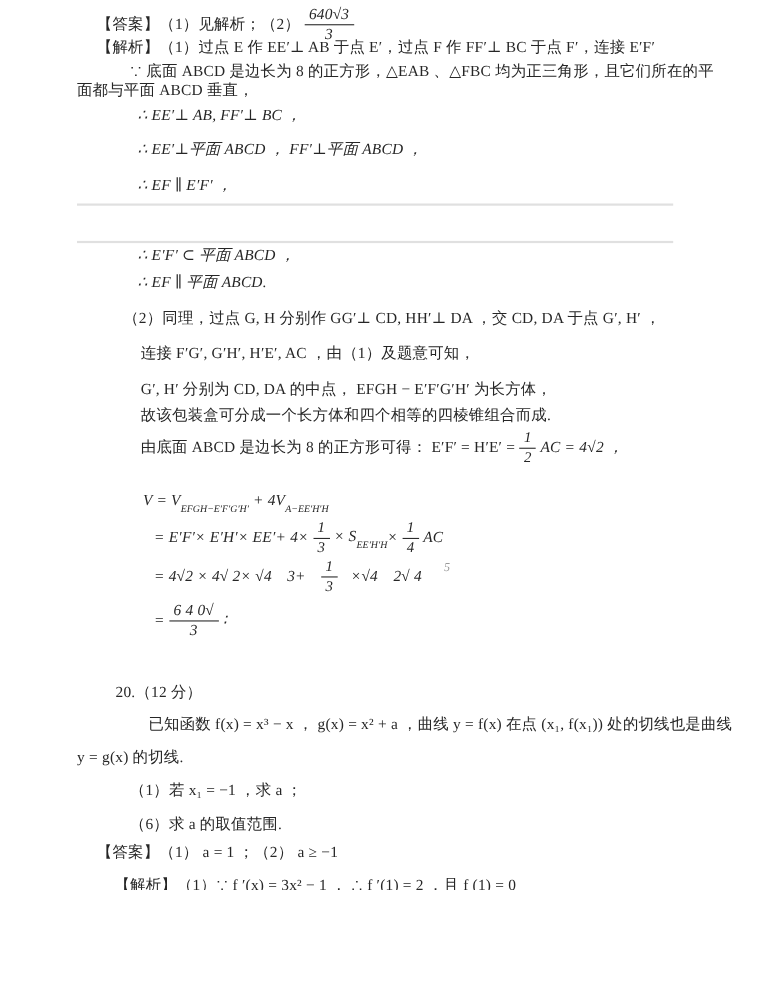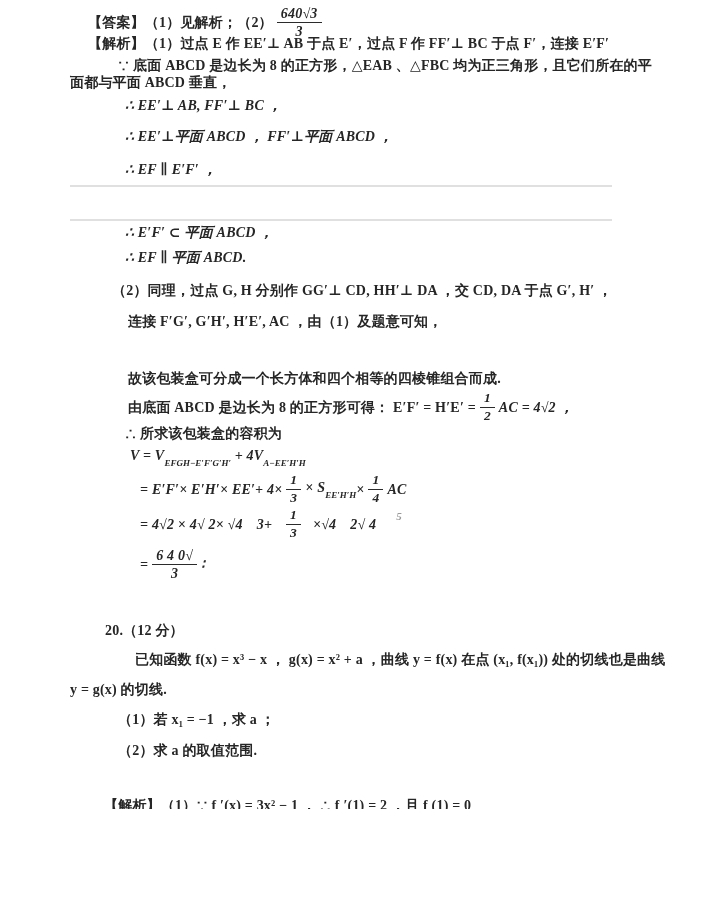--- a/index.html
+++ b/index.html
@@ -1,17 +1,17 @@
 <!DOCTYPE html>
 <html><head>
 <meta charset="utf-8">
 <style>
   html,body{margin:0;padding:0;background:#ffffff;}
   body{width:709px;height:903px;font-family:"Liberation Serif","DejaVu Serif",serif;color:#262626;}
-  .page{position:relative;width:709px;height:809px;overflow:hidden;background:#ffffff;font-weight:bold;}
+  .page{position:relative;width:709px;height:809px;overflow:hidden;background:#ffffff;}
   .line{position:absolute;font-size:14px;white-space:nowrap;letter-spacing:0.2px;line-height:1.25;}
   .flexline{display:flex;align-items:center;}
   .mi{font-style:italic;}
   .frac{display:inline-flex;flex-direction:column;align-items:center;line-height:1.1;font-size:13.5px;margin:0 4px;}
   .frac .num{border-bottom:1.2px solid #2b2b2b;padding:0 4px 1px 4px;}
   .frac .den{padding-top:1px;}
   .bigfrac{font-size:14px;}
   sub.msub{font-size:9px;font-style:italic;letter-spacing:0;position:relative;top:2px;}
   .divider{position:absolute;left:70px;width:542px;height:2px;background:#e0e0e0;}
   .gap8{margin-left:8px;}
@@ -40,32 +40,32 @@
   <div class="line mi" style="left:125px;top:161px;">∴ EF ∥ E′F′ ，</div>
 
   <div class="divider" style="top:185px;"></div>
   <div class="divider" style="top:219px;"></div>
 
   <div class="line mi" style="left:125px;top:224px;">∴ E′F′ ⊂ 平面 ABCD ，</div>
   <div class="line mi" style="left:125px;top:249px;">∴ EF ∥ 平面 ABCD.</div>
 
   <div class="line" style="left:112px;top:282px;">（2）同理，过点 G, H 分别作 GG′⊥ CD, HH′⊥ DA ，交 CD, DA 于点 G′, H′ ，</div>
   <div class="line" style="left:128px;top:313px;text-align:center;">连接 F′G′, G′H′, H′E′, AC ，由（1）及题意可知，</div>
+  <div class="line" style="left:128px;top:346px;">G′, H′ 分别为 CD, DA 的中点，  EFGH − E′F′G′H′ 为长方体，</div>
   <div class="line" style="left:128px;top:370px;">故该包装盒可分成一个长方体和四个相等的四棱锥组合而成.</div>
 
   <div class="line flexline" style="left:128px;top:391px;">
     <span>由底面 ABCD 是边长为 8 的正方形可得：  E′F′ = H′E′ =</span>
     <span class="frac mi">
       <span class="num">1</span>
       <span class="den">2</span>
     </span>
     <span class="mi">AC = 4√2 ，</span>
   </div>
 
-  <div class="line" style="left:125px;top:425px;">∴ 所求该包装盒的容积为</div>
 
   <div class="line mi" style="left:130px;top:447px;">
     <span>V = V</span><sub class="msub">EFGH−E′F′G′H′</sub>
     <span>+ 4V</span><sub class="msub">A−EE′H′H</sub>
   </div>
 
   <div class="line flexline mi" style="left:140px;top:473px;">
     <span>= E′F′× E′H′× EE′+ 4×</span>
     <span class="frac">
       <span class="num">1</span>
@@ -98,17 +98,18 @@
       <span class="num">6 4 0√</span>
       <span class="den">3</span>
     </span>
     <span>∶</span>
   </div>
 
   <div class="line" style="left:105px;top:622px;">20.（12 分）</div>
   <div class="line" style="left:135px;top:651px;">已知函数 f(x) = x³ − x ， g(x) = x² + a ，曲线 y = f(x) 在点 (x₁, f(x₁)) 处的切线也是曲线</div>
   <div class="line" style="left:70px;top:681px;">y = g(x) 的切线.</div>
   <div class="line" style="left:118px;top:711px;">（1）若 x₁ = −1 ，求 a ；</div>
-  <div class="line" style="left:118px;top:742px;">（2）求 a 的取值范围.</div>
+  <div class="line" style="left:118px;top:742px;">（6）求 a 的取值范围.</div>
+  <div class="line" style="left:88px;top:767px;">【答案】（1） a = 1 ；（2） a ≥ −1</div>
   <div class="line" style="left:104px;top:797px;text-align:right;">【解析】（1）∵ f ′(x) = 3x² − 1 ， ∴ f ′(1) = 2 ，且 f (1) = 0</div>
   <div class="line" style="left:122px;top:828px;">故 y = f (x) 在点 (1,0) 处的切线为 y = 2x</div>
 
 </div>
 
 </body></html>

